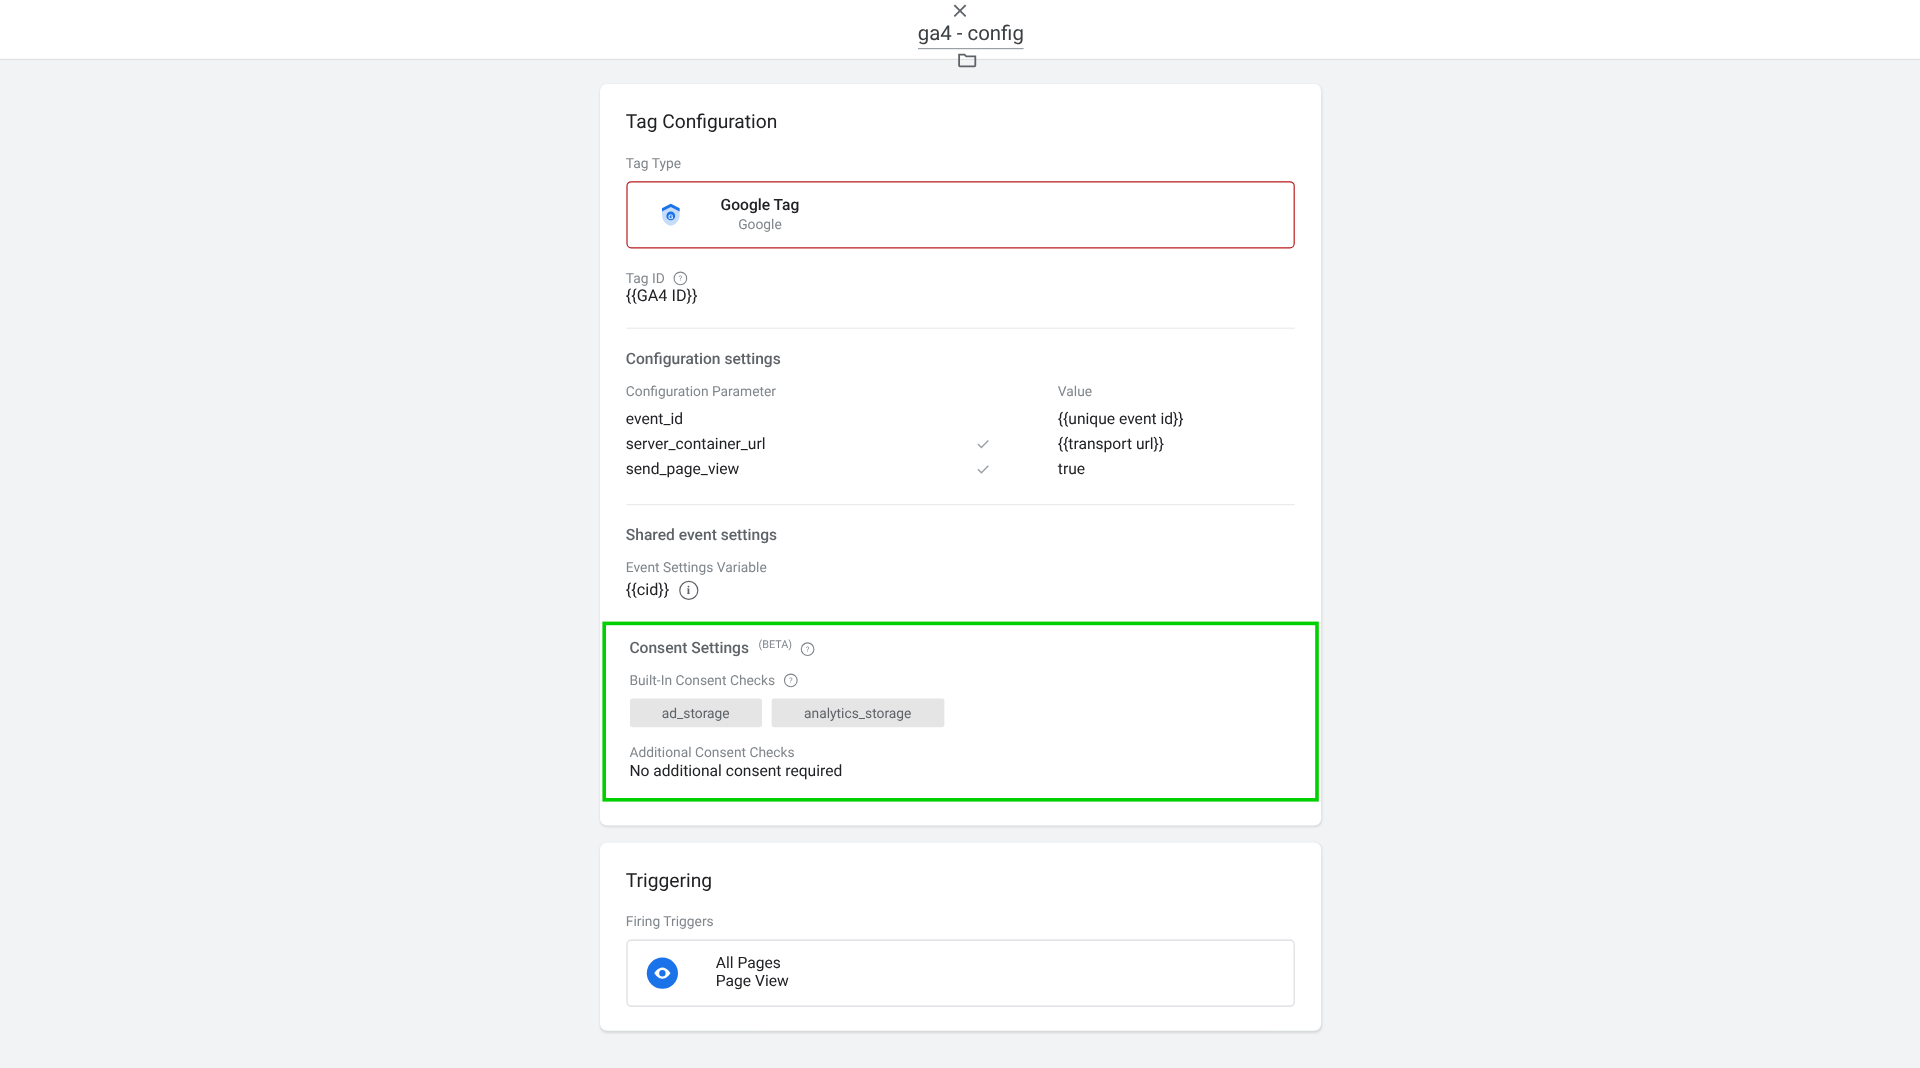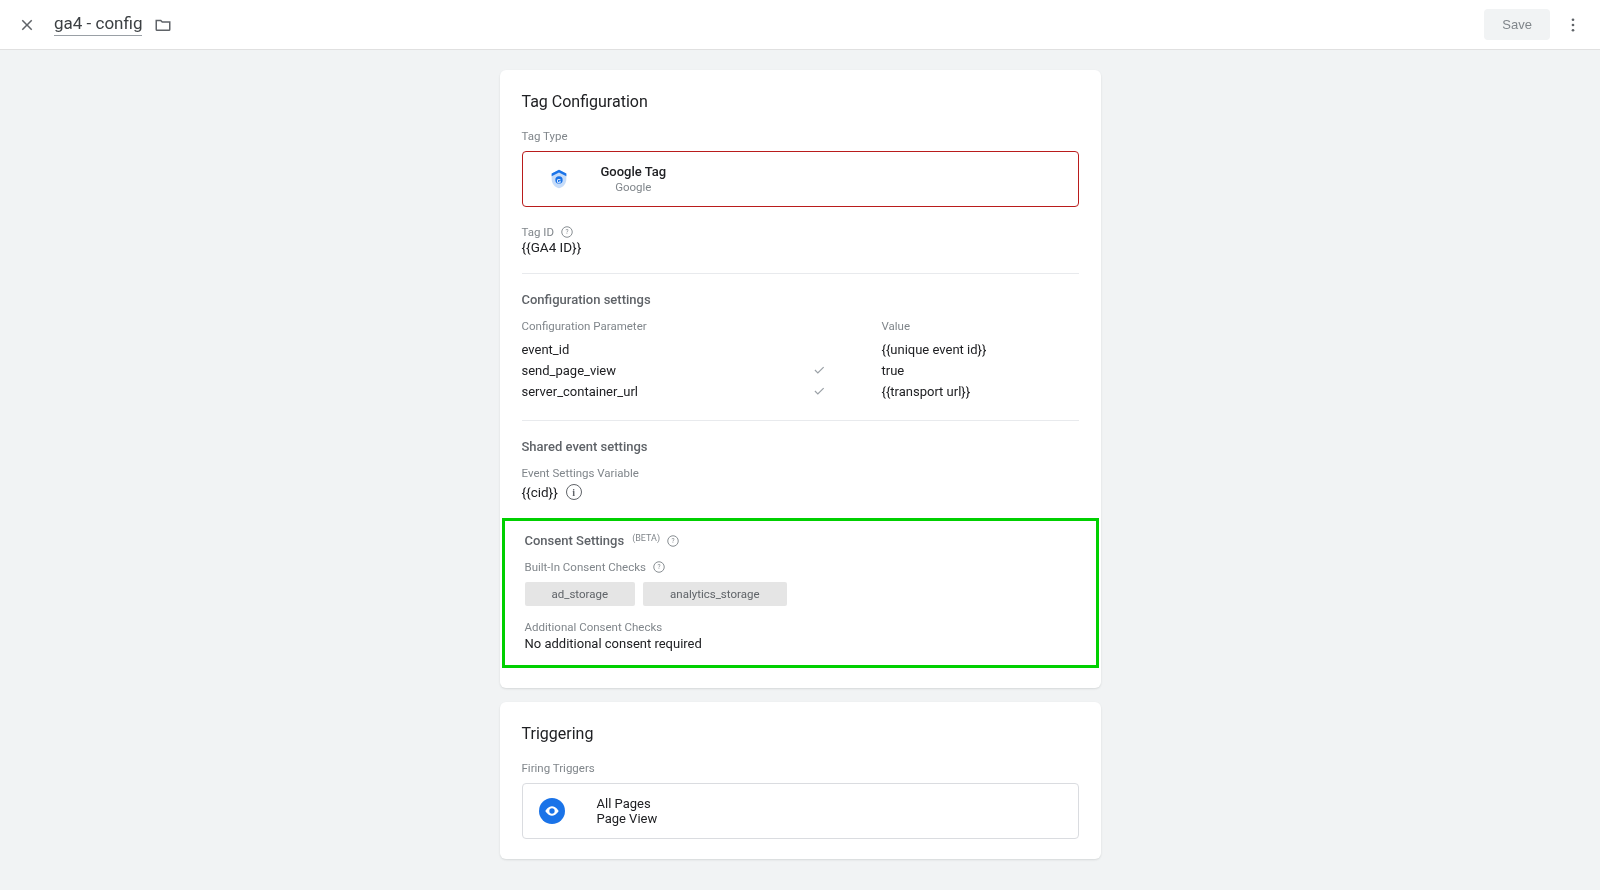--- a/index.html
+++ b/index.html
@@ -12,20 +12,21 @@
     }
 
     
     .topbar {
       height: 50px;
       display: flex;
       align-items: center;
       padding: 0 18px;
       border-bottom: 1px solid #e0e0e0;
       background: #fff;
+      flex-direction: column;
     }
     .topbar .close { width: 18px; height: 18px; color: #5f6368; cursor: pointer; display:flex; align-items:center; justify-content:center; }
     .topbar .title {
       margin-left: 18px;
       font-size: 17px;
       color: #3c4043;
       border-bottom: 1px solid #9aa0a6;
       padding-bottom: 2px;
     }
     .topbar .folder { width: 18px; height: 18px; margin-left: 12px; color: #5f6368; display:flex; align-items:center; }
@@ -185,36 +186,36 @@
         <div>Configuration Parameter</div>
         <div></div>
         <div>Value</div>
       </div>
       <div class="param-row">
         <div>event_id</div>
         <div></div>
         <div>{{unique event id}}</div>
       </div>
       <div class="param-row">
+        <div>server_container_url</div>
+        <div class="check-ic">
+          <svg viewBox="0 0 24 24" width="14" height="14">
+              <path fill="none" stroke="currentColor" stroke-width="2" d="m5 12 5 5L20 7"></path>
+            </svg>
+        </div>
+        <div>{{transport url}}</div>
+      </div>
+      <div class="param-row">
         <div>send_page_view</div>
         <div class="check-ic">
           <svg viewBox="0 0 24 24" width="14" height="14">
               <path fill="none" stroke="currentColor" stroke-width="2" d="m5 12 5 5L20 7"></path>
             </svg>
         </div>
         <div>true</div>
-      </div>
-      <div class="param-row">
-        <div>server_container_url</div>
-        <div class="check-ic">
-          <svg viewBox="0 0 24 24" width="14" height="14">
-              <path fill="none" stroke="currentColor" stroke-width="2" d="m5 12 5 5L20 7"></path>
-            </svg>
-        </div>
-        <div>{{transport url}}</div>
       </div>
 
       <div class="hr"></div>
 
       <div class="section-h">Shared event settings</div>
       <div class="label-sm">Event Settings Variable</div>
       <div class="cid-row">
         <span>{{cid}}</span>
         <span class="info-ic">i</span>
       </div>

